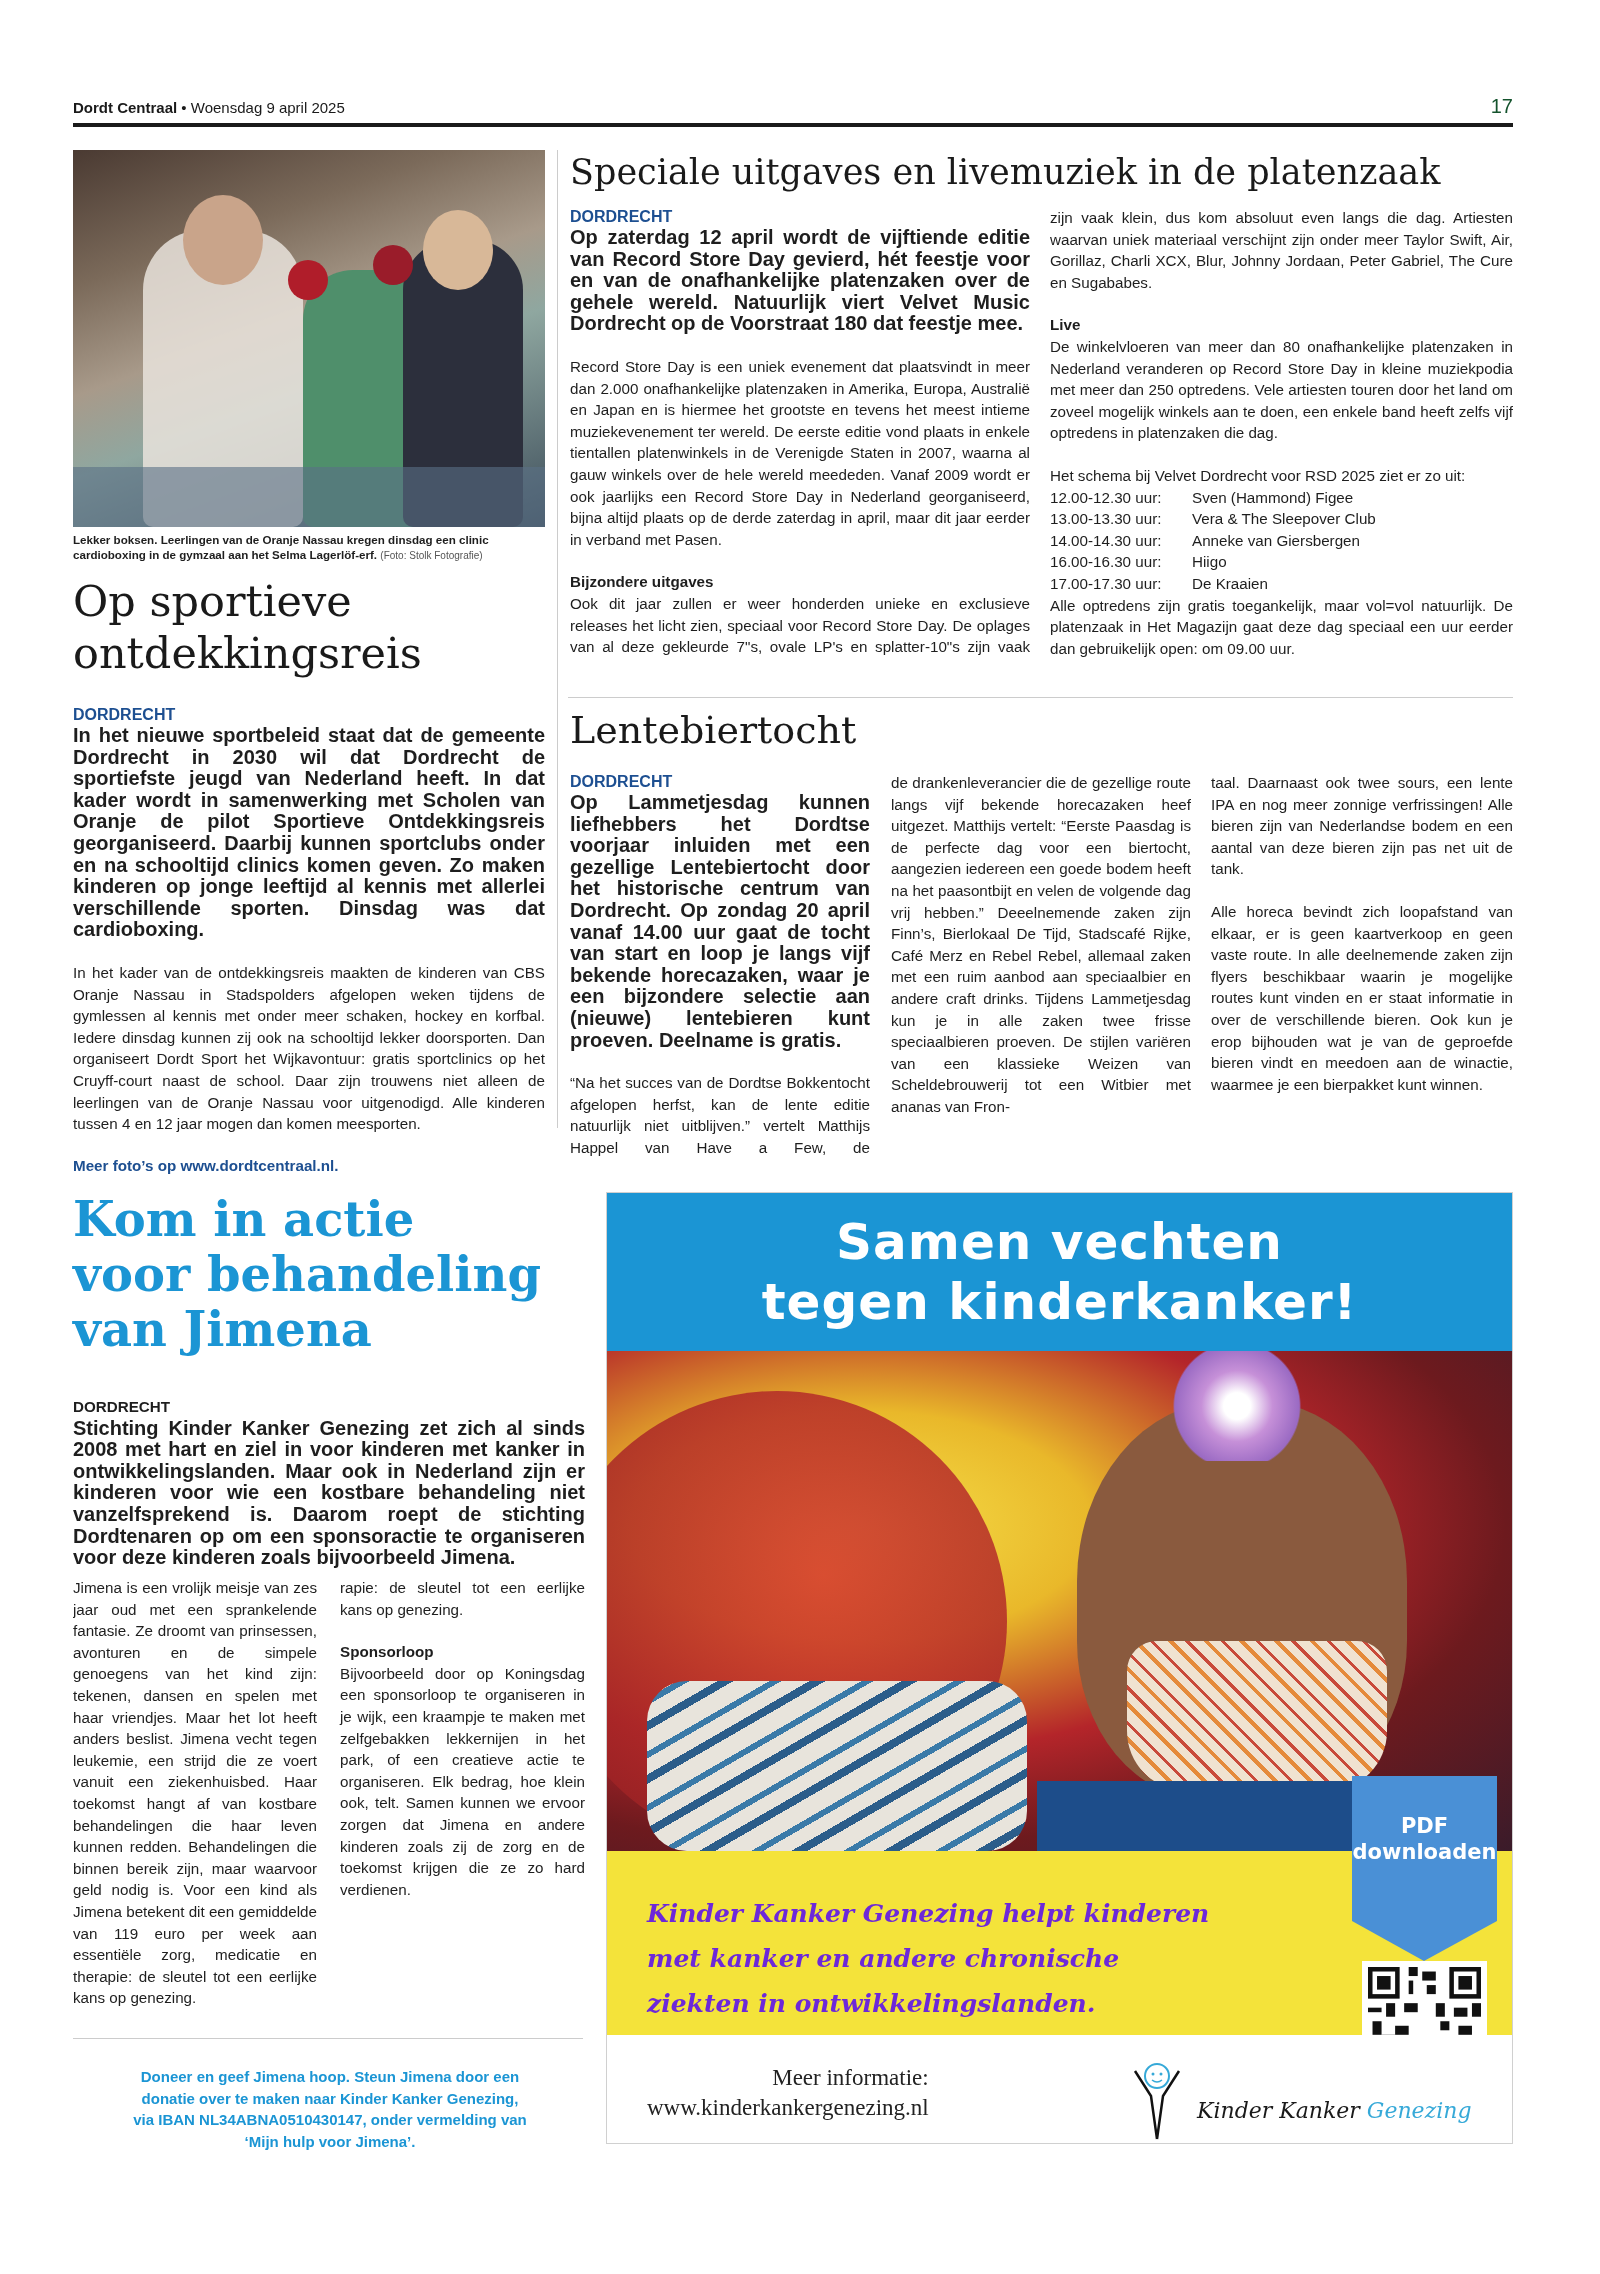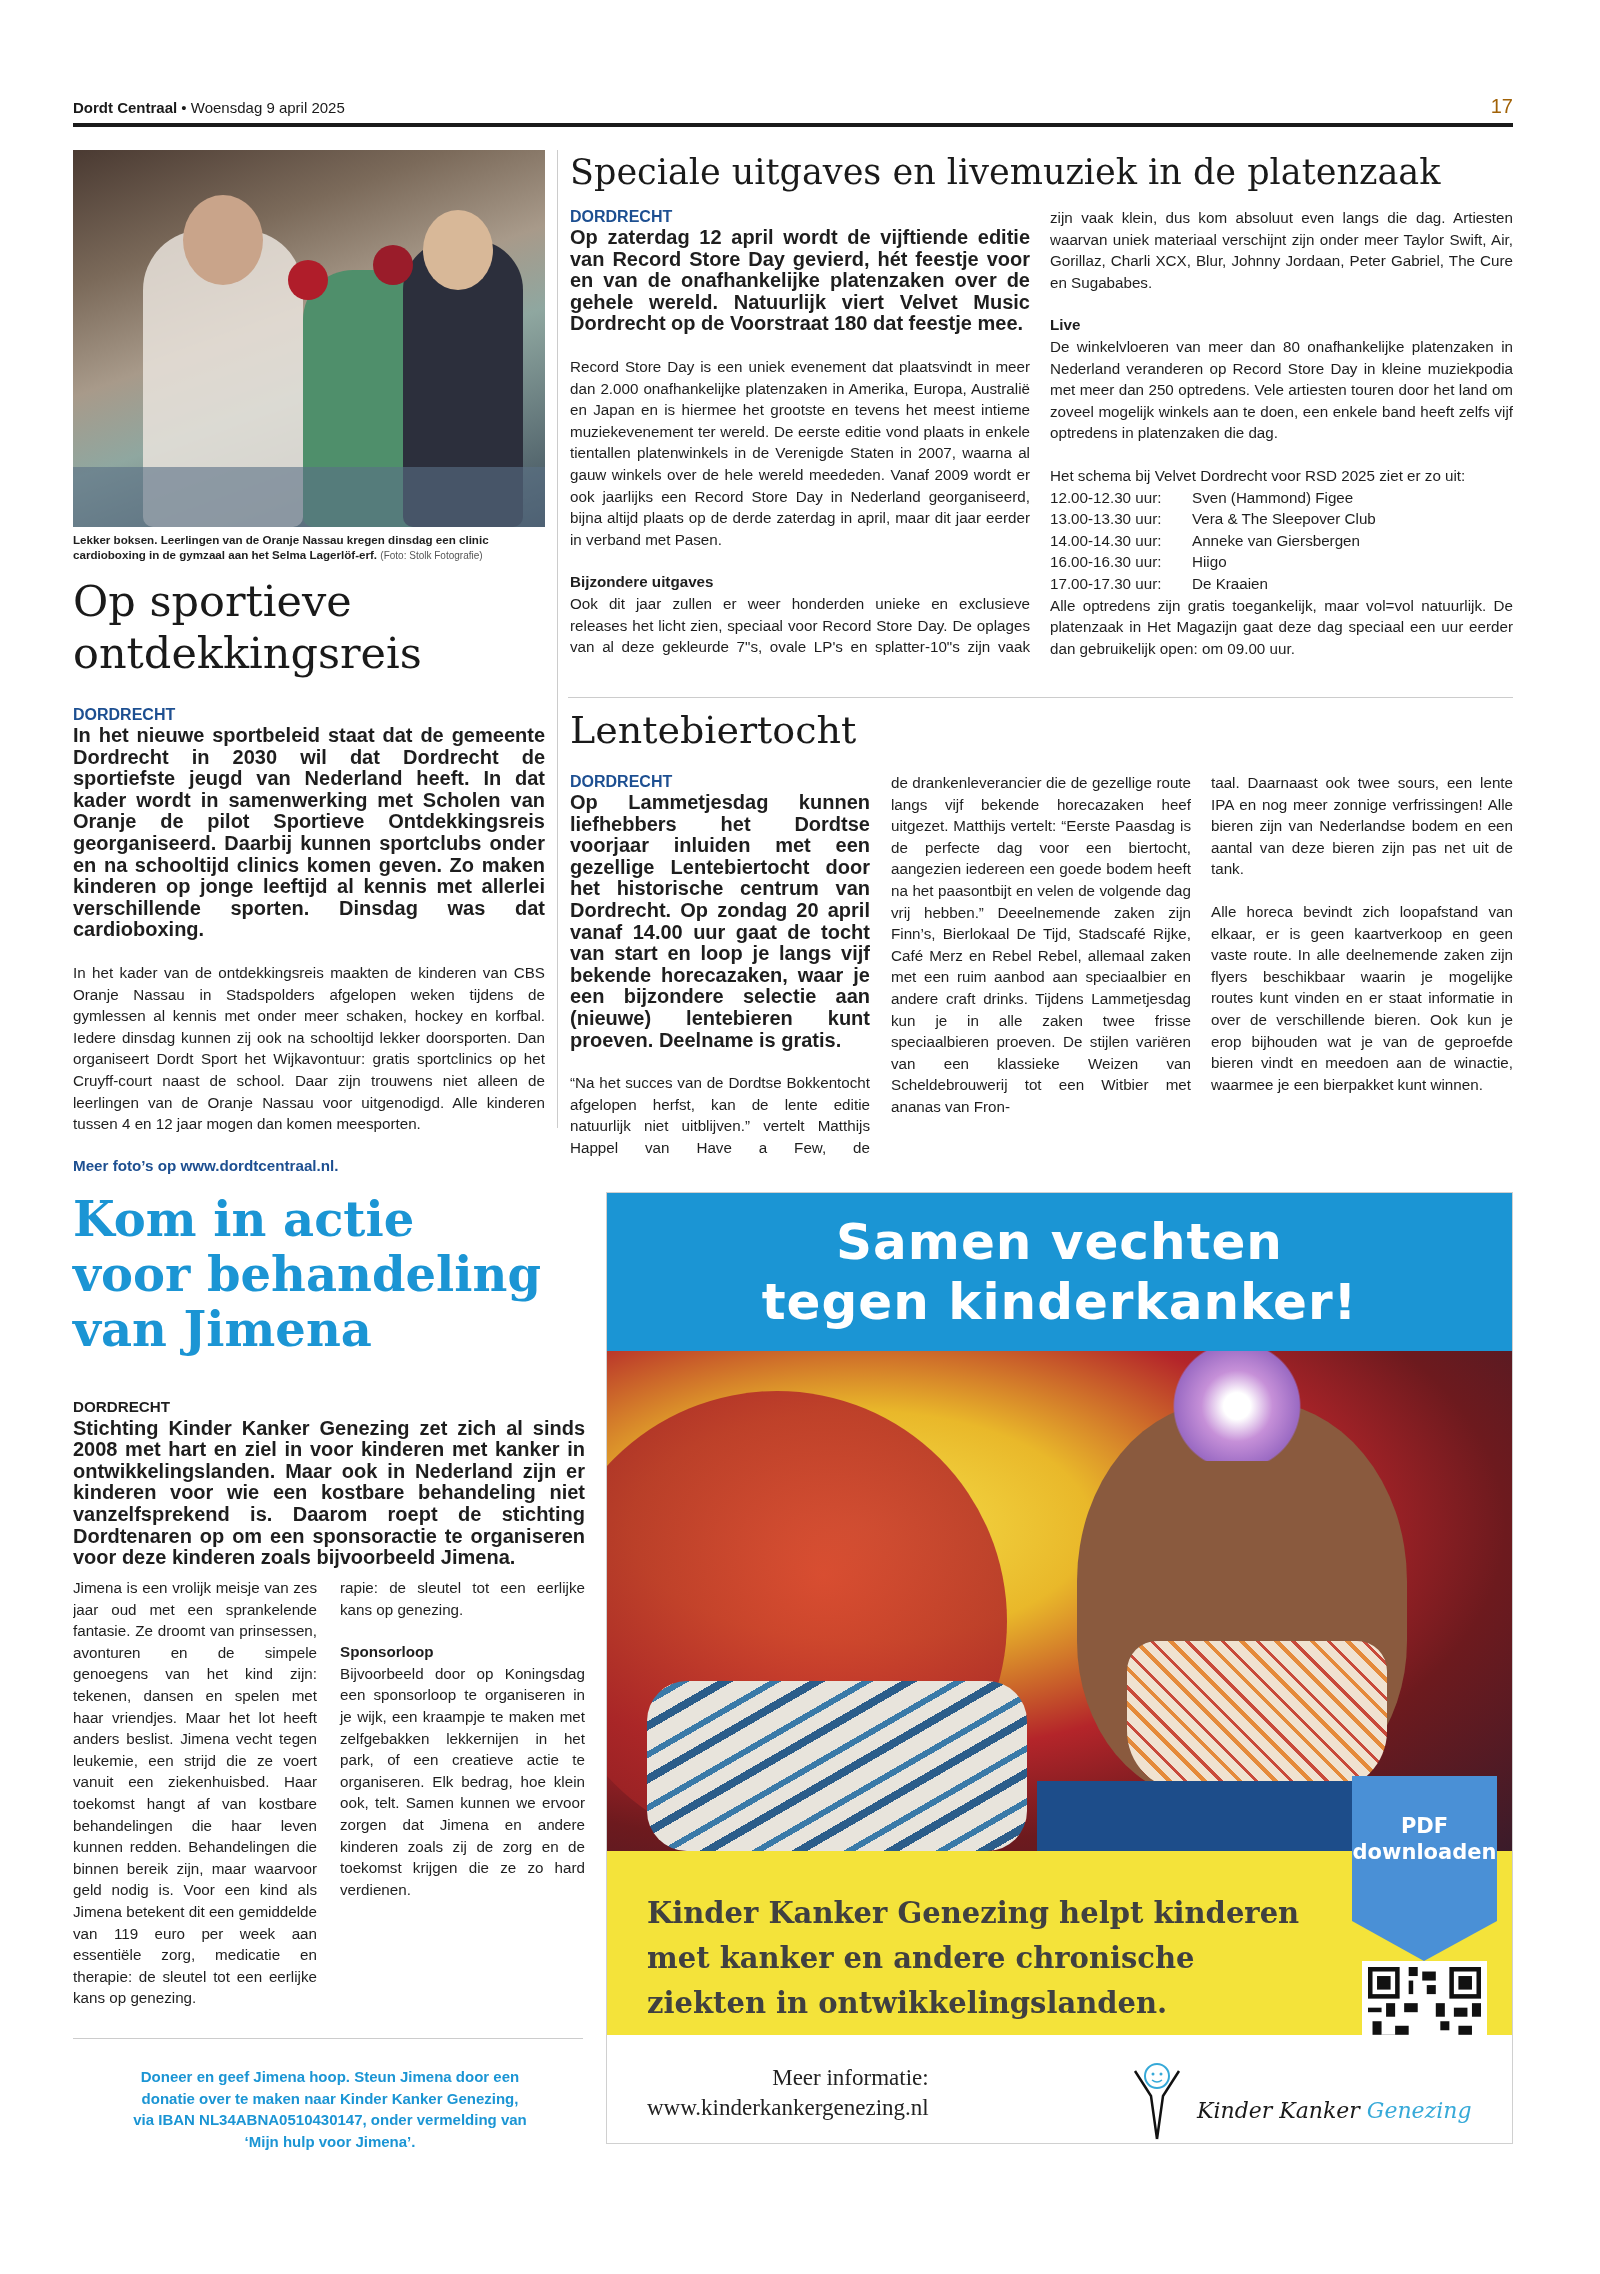--- a/index.html
+++ b/index.html
@@ -2,21 +2,21 @@
 <html><head>
 <meta charset="utf-8">
 <style>
   * { box-sizing: border-box; margin: 0; padding: 0; }
   html, body { width: 1600px; height: 2274px; background: #ffffff; overflow: hidden; }
   body { position: relative; font-family: "Liberation Sans", "DejaVu Sans", sans-serif; color: #1e1e1e; }
 
   .masthead { position: absolute; left: 73px; top: 95px; width: 1440px; height: 30px; }
   .masthead .pub { position: absolute; left: 0; top: 4px; font-size: 15px; color: #1a1a1a; }
   .masthead .pub b { font-weight: bold; }
-  .masthead .pageno { position: absolute; right: 0; top: 0; font-size: 20px; color: #a16207; }
+  .masthead .pageno { position: absolute; right: 0; top: 0; font-size: 20px; color: #14532d; }
   .rule-thick { position: absolute; left: 73px; top: 123px; width: 1440px; height: 4px; background: #1a1a1a; }
 
   .abs { position: absolute; }
   .text { font-size: 15.2px; line-height: 21.6px; text-align: justify; hyphens: auto; }
   .lead { font-weight: bold; font-size: 20px; line-height: 21.6px; text-align: justify; }
   .dateline { color: #1d4f91; font-weight: bold; font-size: 16px; line-height: 20px; }
   .subhead { font-weight: bold; font-size: 15.2px; line-height: 21.6px; }
   .para-gap { height: 21px; }
   .headline { font-family: "DejaVu Serif", "Liberation Serif", serif; color: #1a1a1a; font-weight: normal; }
 
@@ -45,21 +45,21 @@
   .ad-title { position: absolute; left: 0; width: 100%; text-align: center; color: #fff; font-family: "DejaVu Sans", sans-serif; font-weight: bold; font-size: 50px; line-height: 58px; letter-spacing: 1px; }
   .ad-photo { position: absolute; left: 0; top: 158px; width: 100%; height: 500px;
               background: radial-gradient(ellipse at 28% 35%, #f6e04a 0%, #e9b82a 25%, #b4252a 50%, #6d1a1e 70%, #3a1b2a 100%); }
   .ad-photo .red-circle { position: absolute; left: -60px; top: 40px; width: 460px; height: 460px; border-radius: 50%; background: radial-gradient(circle at 60% 40%, #d4372f, #8f1d22); opacity: .85; }
   .ad-photo .face { position: absolute; left: 470px; top: 50px; width: 330px; height: 400px; background: #8a5a3e; border-radius: 45% 45% 40% 40%; }
   .ad-photo .mask { position: absolute; left: 520px; top: 290px; width: 260px; height: 150px; background: repeating-linear-gradient(45deg, #f0e2d0 0 10px, #e58a3a 10px 14px, #f0e2d0 14px 22px, #c94a3a 22px 25px); border-radius: 30px 30px 60px 60px; }
   .ad-photo .bow { position: absolute; left: 560px; top: 0; width: 140px; height: 110px; background: radial-gradient(circle, #ffffff 15%, #c690d8 40%, #9a6ac3 70%, transparent 72%); }
   .ad-photo .shirt { position: absolute; left: 430px; top: 430px; width: 430px; height: 80px; background: #1d4d8a; }
   .ad-photo .blanket { position: absolute; left: 40px; top: 330px; width: 380px; height: 170px; background: repeating-linear-gradient(-30deg, #e8e4dc 0 18px, #2b5d8a 18px 26px, #e8e4dc 26px 40px, #3a7aa8 40px 46px); border-radius: 40px; }
   .ad-yellow { position: absolute; left: 0; top: 658px; width: 100%; height: 184px; background: #f4e33a; }
-  .ad-yellow-text { position: absolute; left: 40px; top: 698px; width: 680px; font-family: "DejaVu Serif", serif; font-weight: bold; font-size: 29px; line-height: 45px; color: #404040; }
+  .ad-yellow-text { position: absolute; left: 40px; top: 698px; width: 680px; font-family: "DejaVu Serif", serif; font-weight: bold; font-size: 25px; line-height: 45px; color: #6d28d9; font-style: italic; }
   .ad-pdf { position: absolute; left: 745px; top: 583px; width: 145px; height: 145px; background: #4a90d6; }
   .ad-pdf-tip { position: absolute; left: 745px; top: 728px; width: 0; height: 0; border-left: 72px solid transparent; border-right: 73px solid transparent; border-top: 40px solid #4a90d6; }
   .ad-pdf-label { position: absolute; left: 745px; top: 620px; width: 145px; text-align: center; color: #fff; font-family: "DejaVu Sans", sans-serif; font-weight: bold; font-size: 21px; line-height: 26px; }
   .ad-qr { position: absolute; left: 755px; top: 768px; width: 125px; height: 125px; background: #fff; padding: 6px; }
   .ad-qr svg { width: 113px; height: 113px; }
   .ad-bottom { position: absolute; left: 0; top: 842px; width: 100%; height: 110px; background: #fff; }
   .ad-info { position: absolute; left: 40px; top: 870px; font-family: Liberation Serif, serif; font-size: 23px; line-height: 30px; color: #222; text-align: right; }
   .ad-logo { position: absolute; left: 520px; top: 858px; width: 60px; height: 90px; }
   .ad-logo-text { position: absolute; left: 590px; top: 905px; font-family: "DejaVu Serif", serif; font-style: italic; font-size: 22px; color: #1a1a1a; }
   .ad-logo-text .gen { color: #36a9d8; }

